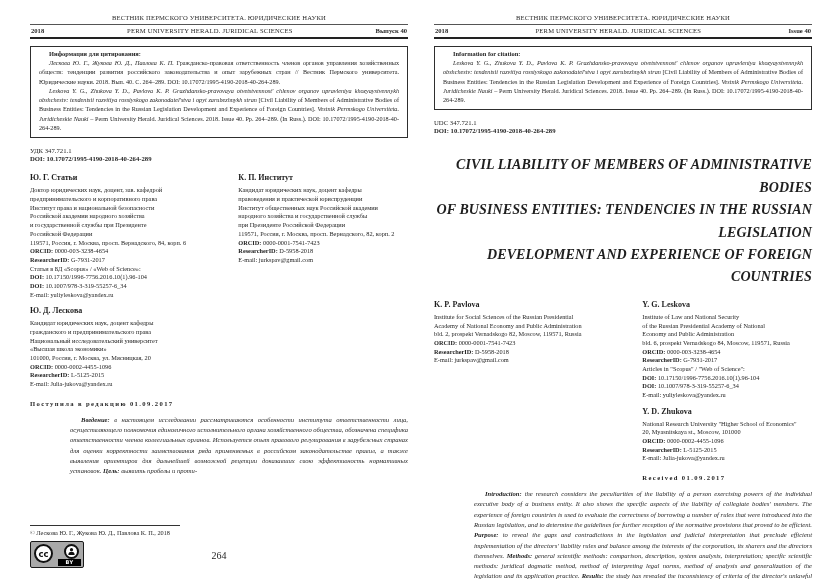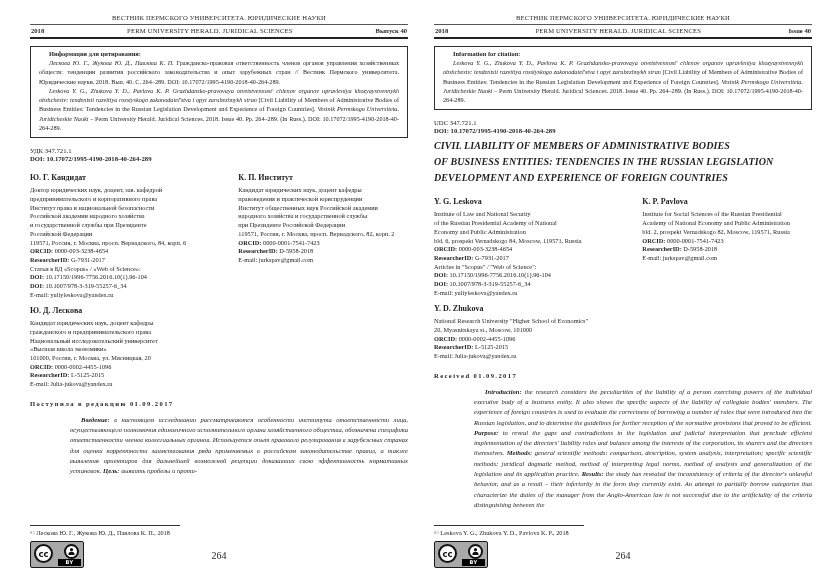--- a/index.html
+++ b/index.html
@@ -21,22 +21,22 @@
   
   .cite-box { border:1px solid #2e2e2e; margin-top:7px; padding:3px 8px 5px; }
   .cite-heading { font-weight:bold; font-size:6.4px; text-indent:10px; margin-bottom:1px; }
   .cite-p { margin:0; font-size:6.2px; line-height:1.5; text-align:justify; text-indent:10px; }
   .seg-i { font-style:italic; }
   .seg-b { font-weight:bold; }
 
   .udc { margin-top:9px; font-size:6.7px; }
   .doi-line { font-weight:bold; font-size:6.7px; margin-top:1px; }
 
-  .article-title { margin-top:4px; text-align:left; font-weight:bold; font-style:italic;
-    font-size:10px; line-height:1.6; white-space:pre-line; letter-spacing:.1px; }
+  .article-title { margin-top:20px; text-align:right; font-weight:bold; font-style:italic;
+    font-size:14px; line-height:1.6; white-space:pre-line; letter-spacing:.1px; }
 
   
   .authors { display:grid; grid-template-columns:53% 47%; column-gap:8px; margin-top:4px; }
   .author-block { margin-top:7px; }
   .author-name { font-weight:bold; font-size:8px; margin:0 0 4px; }
   .author-line { font-size:6.3px; line-height:1.38; }
   .received { margin-top:11px; font-weight:bold; font-size:6.6px; letter-spacing:1.4px; }
 
   
   .abstract { margin:8px 0 0 40px; font-style:italic; font-size:6.6px; line-height:1.56;
@@ -81,21 +81,21 @@
     </div>
 
     <div class="udc">УДК 347.721.1</div>
     <div class="doi-line">DOI: 10.17072/1995-4190-2018-40-264-289</div>
 
 
     <div class="authors">
       <div>
         <div>
             <div class="author-block">
-              <div class="author-name">Ю. Г. Кандидат</div>
+              <div class="author-name">Ю. Г. Статьи</div>
               <div class="author-line">Доктор юридических наук, доцент, зав. кафедрой</div>
               <div class="author-line">предпринимательского и корпоративного права</div>
               <div class="author-line">Институт права и национальной безопасности</div>
               <div class="author-line">Российской академии народного хозяйства</div>
               <div class="author-line">и государственной службы при Президенте</div>
               <div class="author-line">Российской Федерации</div>
               <div class="author-line">119571, Россия, г. Москва, просп. Вернадского, 84, корп. 6</div>
               <div class="author-line"><b>ORCID:</b> 0000-003-3238-4654</div>
               <div class="author-line"><b>ResearcherID:</b> G-7931-2017</div>
               <div class="author-line">Статьи в БД «Scopus» / «Web of Science»:</div>
@@ -176,20 +176,33 @@
     <div class="doi-line">DOI: 10.17072/1995-4190-2018-40-264-289</div>
 
     <div class="article-title">CIVIL LIABILITY OF MEMBERS OF ADMINISTRATIVE BODIES
 OF BUSINESS ENTITIES: TENDENCIES IN THE RUSSIAN LEGISLATION
 DEVELOPMENT AND EXPERIENCE OF FOREIGN COUNTRIES</div>
 
     <div class="authors">
       <div>
         <div>
             <div class="author-block">
+              <div class="author-name">K. P. Pavlova</div>
+              <div class="author-line">Institute for Social Sciences of the Russian Presidential</div>
+              <div class="author-line">Academy of National Economy and Public Administration</div>
+              <div class="author-line">bld. 2, prospekt Vernadskogo 82, Moscow, 119571, Russia</div>
+              <div class="author-line"><b>ORCID:</b> 0000-0001-7541-7423</div>
+              <div class="author-line"><b>ResearcherID:</b> D-5958-2018</div>
+              <div class="author-line">E-mail: jurkspav@gmail.com</div>
+            </div>
+          </div>
+      </div>
+      <div>
+        <div>
+            <div class="author-block">
               <div class="author-name">Y. G. Leskova</div>
               <div class="author-line">Institute of Law and National Security</div>
               <div class="author-line">of the Russian Presidential Academy of National</div>
               <div class="author-line">Economy and Public Administration</div>
               <div class="author-line">bld. 6, prospekt Vernadskogo 84, Moscow, 119571, Russia</div>
               <div class="author-line"><b>ORCID:</b> 0000-003-3238-4654</div>
               <div class="author-line"><b>ResearcherID:</b> G-7931-2017</div>
               <div class="author-line">Articles in "Scopus" / "Web of Science":</div>
               <div class="author-line"><b>DOI:</b> 10.17150/1996-7756.2016.10(1).96-104</div>
               <div class="author-line"><b>DOI:</b> 10.1007/978-3-319-55257-6_34</div>
@@ -199,33 +212,20 @@
               <div class="author-name">Y. D. Zhukova</div>
               <div class="author-line">National Research University "Higher School of Economics"</div>
               <div class="author-line">20, Myasnitskaya st., Moscow, 101000</div>
               <div class="author-line"><b>ORCID:</b> 0000-0002-4455-1096</div>
               <div class="author-line"><b>ResearcherID:</b> L-5125-2015</div>
               <div class="author-line">E-mail: Julia-jukova@yandex.ru</div>
             </div>
           </div>
         <div class="received">Received 01.09.2017</div>
       </div>
-      <div>
-        <div>
-            <div class="author-block">
-              <div class="author-name">K. P. Pavlova</div>
-              <div class="author-line">Institute for Social Sciences of the Russian Presidential</div>
-              <div class="author-line">Academy of National Economy and Public Administration</div>
-              <div class="author-line">bld. 2, prospekt Vernadskogo 82, Moscow, 119571, Russia</div>
-              <div class="author-line"><b>ORCID:</b> 0000-0001-7541-7423</div>
-              <div class="author-line"><b>ResearcherID:</b> D-5958-2018</div>
-              <div class="author-line">E-mail: jurkspav@gmail.com</div>
-            </div>
-          </div>
-      </div>
     </div>
 
     <div class="abstract"><span class="seg-b">Introduction:</span><span class="seg-t"> the research considers the peculiarities of the liability of a person exercising powers of the individual executive body of a business entity. It also shows the specific aspects of the liability of collegiate bodies' members. The experience of foreign countries is used to evaluate the correctness of borrowing a number of rules that were introduced into the Russian legislation, and to determine the guidelines for further reception of the normative provisions that proved to be efficient. </span><span class="seg-b">Purpose:</span><span class="seg-t"> to reveal the gaps and contradictions in the legislation and judicial interpretation that preclude efficient implementation of the directors' liability rules and balance among the interests of the corporation, its sharers and the directors themselves. </span><span class="seg-b">Methods:</span><span class="seg-t"> general scientific methods: comparison, description, system analysis, interpretation; specific scientific methods: juridical dogmatic method, method of interpreting legal norms, method of analysis and generalization of the legislation and its application practice. </span><span class="seg-b">Results:</span><span class="seg-t"> the study has revealed the inconsistency of criteria of the director's unlawful behavior, and as a result – their inferiority in the form they currently exist. An attempt to partially borrow categories that characterize the duties of the manager from the Anglo-American law is not successful due to the artificiality of the criteria distinguishing between the</span></div>
 
     <div class="footnote">
       <div class="footnote-rule"></div>
       <div class="copyright">© Leskova Y. G., Zhukova Y. D., Pavlova K. P., 2018</div>
     </div>
 
     <div class="page-bottom">

